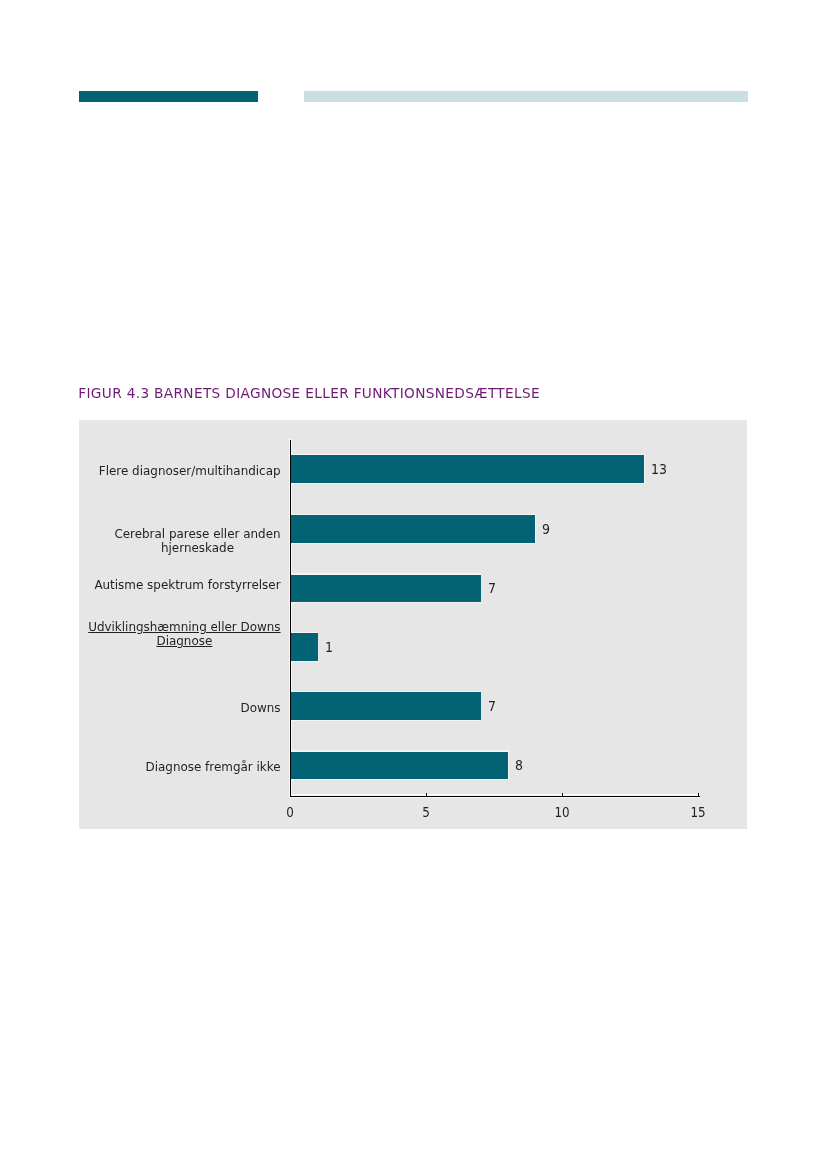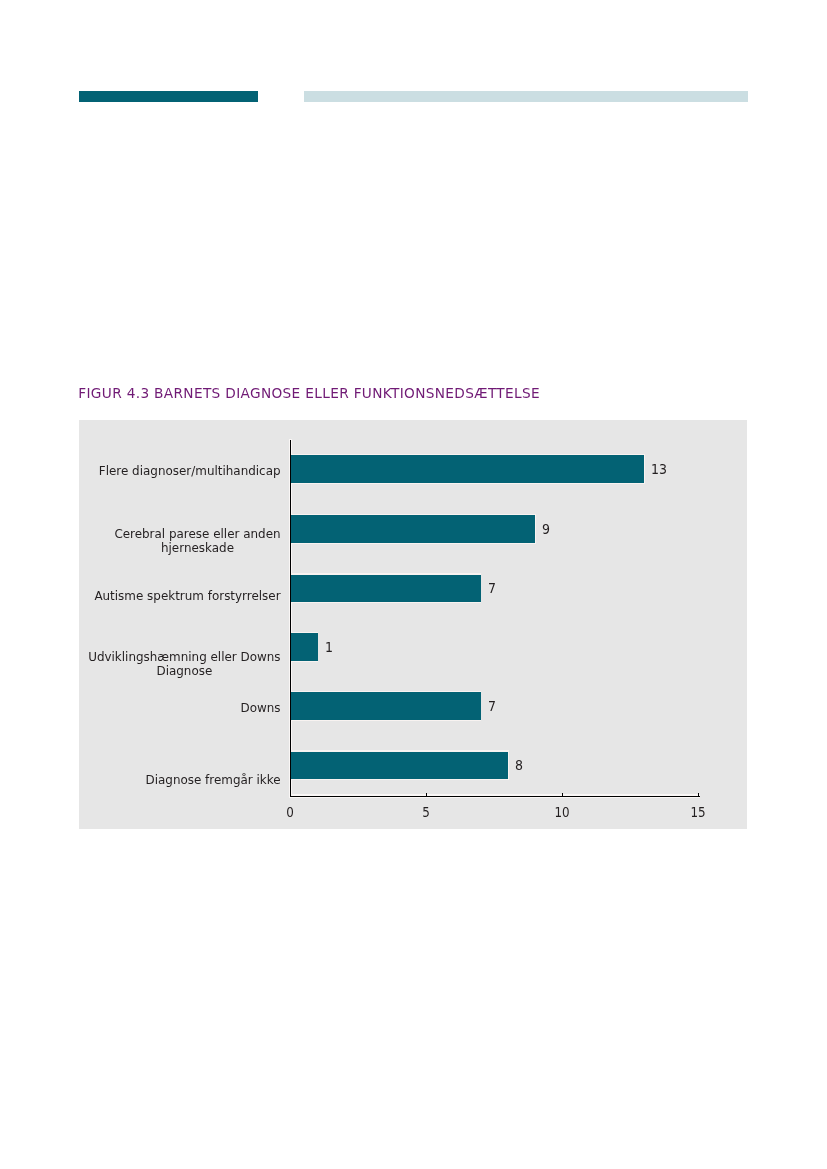--- a/index.html
+++ b/index.html
@@ -73,31 +73,31 @@
         <div class="bar" style="top: 331.9px; width: 218.05px; background: rgb(3, 98, 116);"></div>
       </div>
     <div id="ylabels">
         <div class="ylab" style="top: 43.975px;">
           <div>Flere diagnoser/multihandicap</div>
         </div>
         <div class="ylab" style="top: 107px;">
           <div>Cerebral parese eller anden</div>
           <div>hjerneskade</div>
         </div>
-        <div class="ylab" style="top: 169px;">
+        <div class="ylab" style="top: 158px;">
           <div>Autisme spektrum forstyrrelser</div>
         </div>
-        <div class="ylab" style="top: 230px;">
+        <div class="ylab" style="top: 200px; text-decoration: underline;">
           <div>Udviklingshæmning eller Downs</div>
           <div>Diagnose</div>
         </div>
         <div class="ylab" style="top: 281.075px;">
           <div>Downs</div>
         </div>
-        <div class="ylab" style="top: 353px;">
+        <div class="ylab" style="top: 340px;">
           <div>Diagnose fremgår ikke</div>
         </div>
       </div>
     <div id="vlabels">
         <div class="vlab" style="left: 572.04px; top: 40.05px;">13</div>
         <div class="vlab" style="left: 463.24px; top: 100.05px;">9</div>
         <div class="vlab" style="left: 408.84px; top: 159.25px;">7</div>
         <div class="vlab" style="left: 245.64px; top: 218.05px;">1</div>
         <div class="vlab" style="left: 408.84px; top: 277.15px;">7</div>
         <div class="vlab" style="left: 436.04px; top: 336.35px;">8</div>

